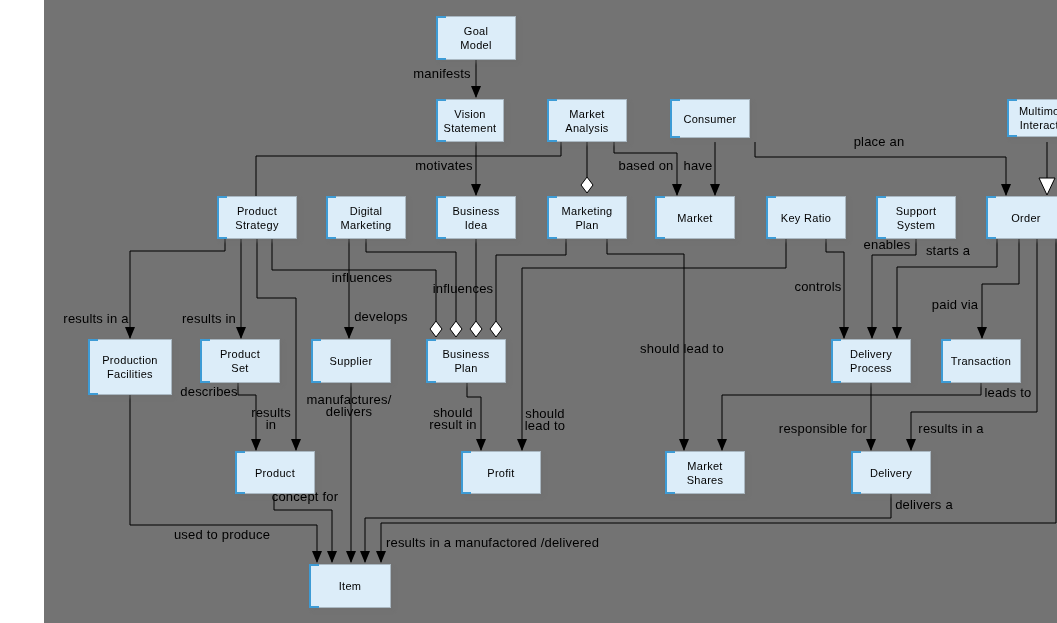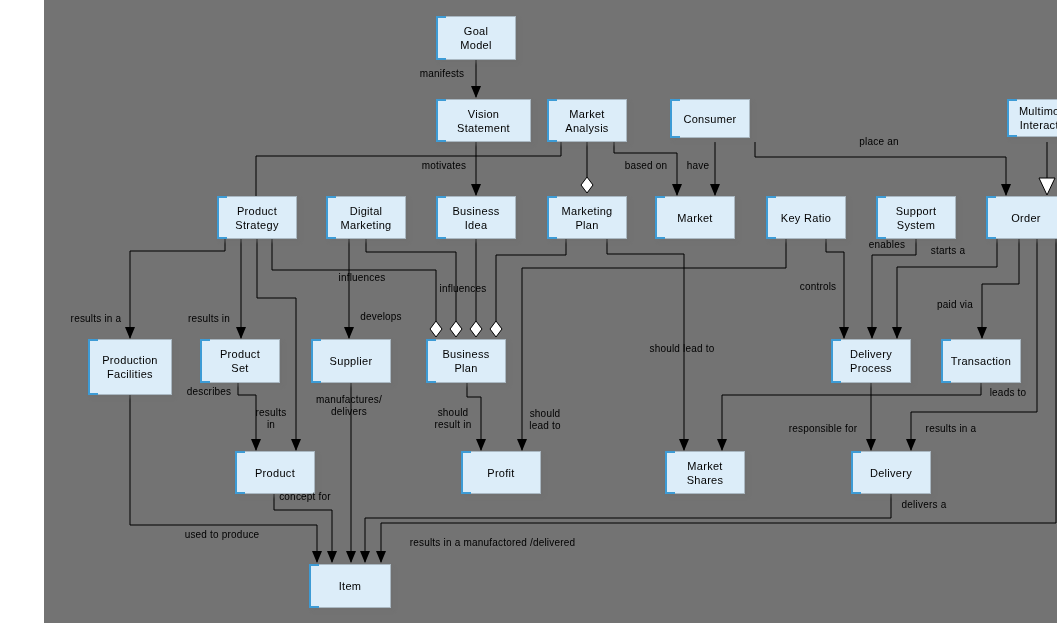--- a/index.html
+++ b/index.html
@@ -16,21 +16,21 @@
     box-shadow:3px 3px 3px rgba(110,110,110,0.45);
     display:flex;align-items:center;justify-content:center;
     text-align:center;font-size:11px;line-height:14px;color:#000;
     letter-spacing:.3px;white-space:pre-line;box-sizing:border-box;
   }
   .node::before{
     content:"";position:absolute;left:-1px;top:-1px;bottom:-1px;width:8px;
     border:2px solid #3d9bd5;border-right:none;pointer-events:none;
   }
   .edge-label{
-    position:absolute;font-size:10px;line-height:12px;color:#000;
+    position:absolute;font-size:13px;line-height:12px;color:#000;
     text-align:center;white-space:pre-line;letter-spacing:.2px;
   }
   polyline{fill:none;stroke:#000;stroke-width:1;}
   .endcap{fill:#fff;stroke:#000;stroke-width:1;}
 </style>
 </head>
 <body>
 
 <div id="canvas">
 
@@ -77,21 +77,21 @@
     <polygon class="endcap" points="392,321 398,329 392,337 386,329"></polygon>
     <polygon class="endcap" points="412,321 418,329 412,337 406,329"></polygon>
     <polygon class="endcap" points="432,321 438,329 432,337 426,329"></polygon>
     <polygon class="endcap" points="452,321 458,329 452,337 446,329"></polygon>
     <polygon class="endcap" points="543,177 549,185 543,193 537,185"></polygon>
     <polygon class="endcap" points="995,178 1011,178 1003,195"></polygon>
   </svg>
 
   <div class="node" style="left:392px;top:16px;width:80px;height:44px">Goal
 Model</div>
-  <div class="node" style="left:392px;top:99px;width:95px;height:43px">Vision
+  <div class="node" style="left:392px;top:99px;width:68px;height:43px">Vision
 Statement</div>
   <div class="node" style="left:503px;top:99px;width:80px;height:43px">Market
 Analysis</div>
   <div class="node" style="left:626px;top:99px;width:80px;height:39px">Consumer</div>
   <div class="node" style="left:963px;top:99px;width:80px;height:38px">Multimodal
 Interaction</div>
   <div class="node" style="left:173px;top:196px;width:80px;height:43px">Product
 Strategy</div>
   <div class="node" style="left:282px;top:196px;width:80px;height:43px">Digital
 Marketing</div>

